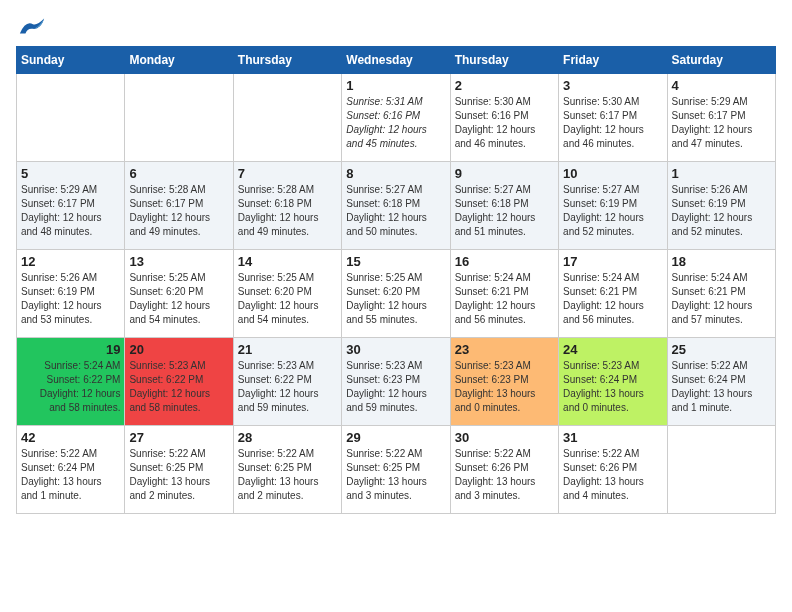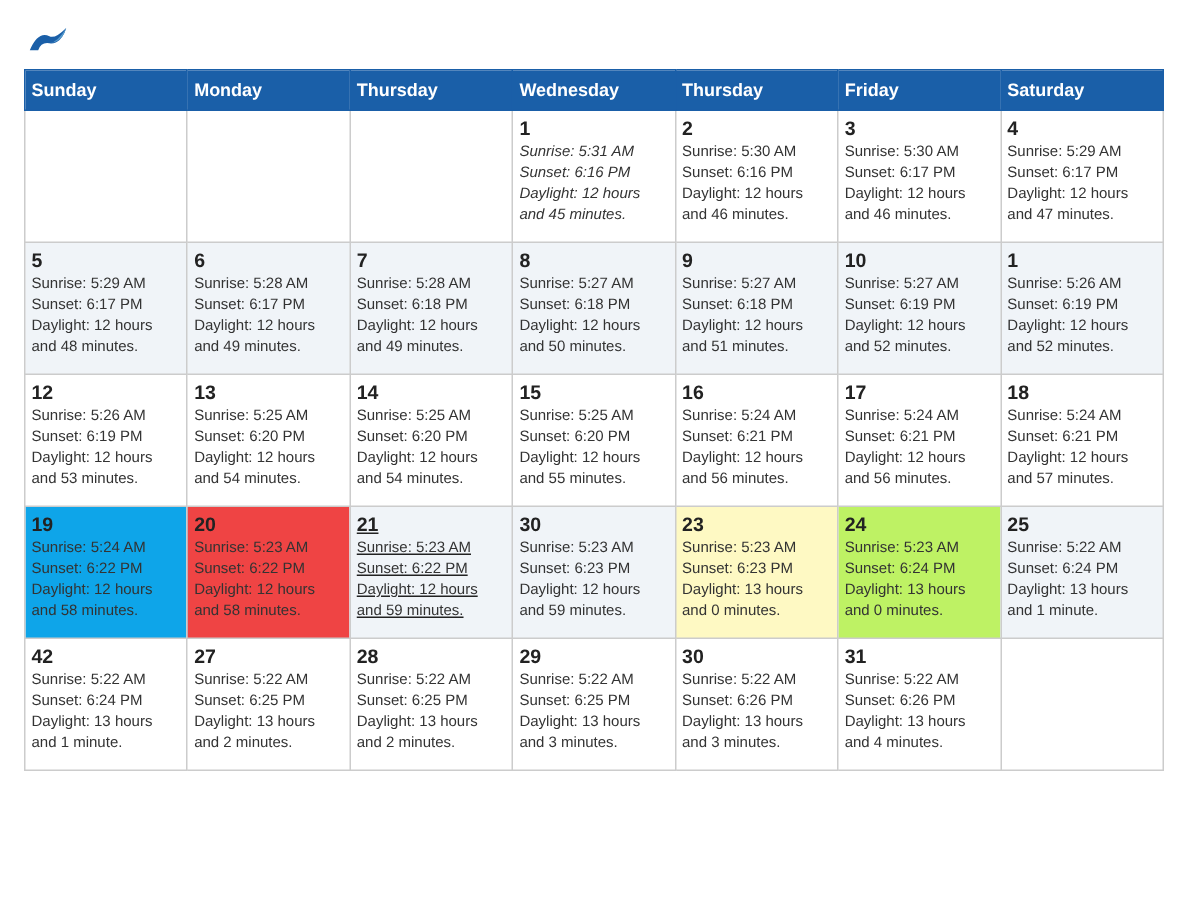--- a/index.html
+++ b/index.html
@@ -246,49 +246,49 @@
         </td>
         <td>
           <span class="day-number">18</span>
           <div class="day-info" style="white-space: pre-line;">Sunrise: 5:24 AM
 Sunset: 6:21 PM
 Daylight: 12 hours
 and 57 minutes.</div>
         </td>
       </tr>
       <tr>
-        <td style="background: #0ea5e9;">
+        <td style="background: #22c55e; text-align: right;">
           <span class="day-number">19</span>
           <div class="day-info" style="white-space: pre-line;">Sunrise: 5:24 AM
 Sunset: 6:22 PM
 Daylight: 12 hours
 and 58 minutes.</div>
         </td>
         <td style="background: #ef4444;">
           <span class="day-number">20</span>
           <div class="day-info" style="white-space: pre-line;">Sunrise: 5:23 AM
 Sunset: 6:22 PM
 Daylight: 12 hours
 and 58 minutes.</div>
         </td>
-        <td style="background: rgb(240, 244, 248); text-decoration: underline;">
+        <td style="background: rgb(240, 244, 248);">
           <span class="day-number">21</span>
           <div class="day-info" style="white-space: pre-line;">Sunrise: 5:23 AM
 Sunset: 6:22 PM
 Daylight: 12 hours
 and 59 minutes.</div>
         </td>
         <td style="background: rgb(240, 244, 248);">
           <span class="day-number">30</span>
           <div class="day-info" style="white-space: pre-line;">Sunrise: 5:23 AM
 Sunset: 6:23 PM
 Daylight: 12 hours
 and 59 minutes.</div>
         </td>
-        <td style="background: #fef9c3;">
+        <td style="background: #fdba74;">
           <span class="day-number">23</span>
           <div class="day-info" style="white-space: pre-line;">Sunrise: 5:23 AM
 Sunset: 6:23 PM
 Daylight: 13 hours
 and 0 minutes.</div>
         </td>
         <td style="background: #bef264;">
           <span class="day-number">24</span>
           <div class="day-info" style="white-space: pre-line;">Sunrise: 5:23 AM
 Sunset: 6:24 PM

